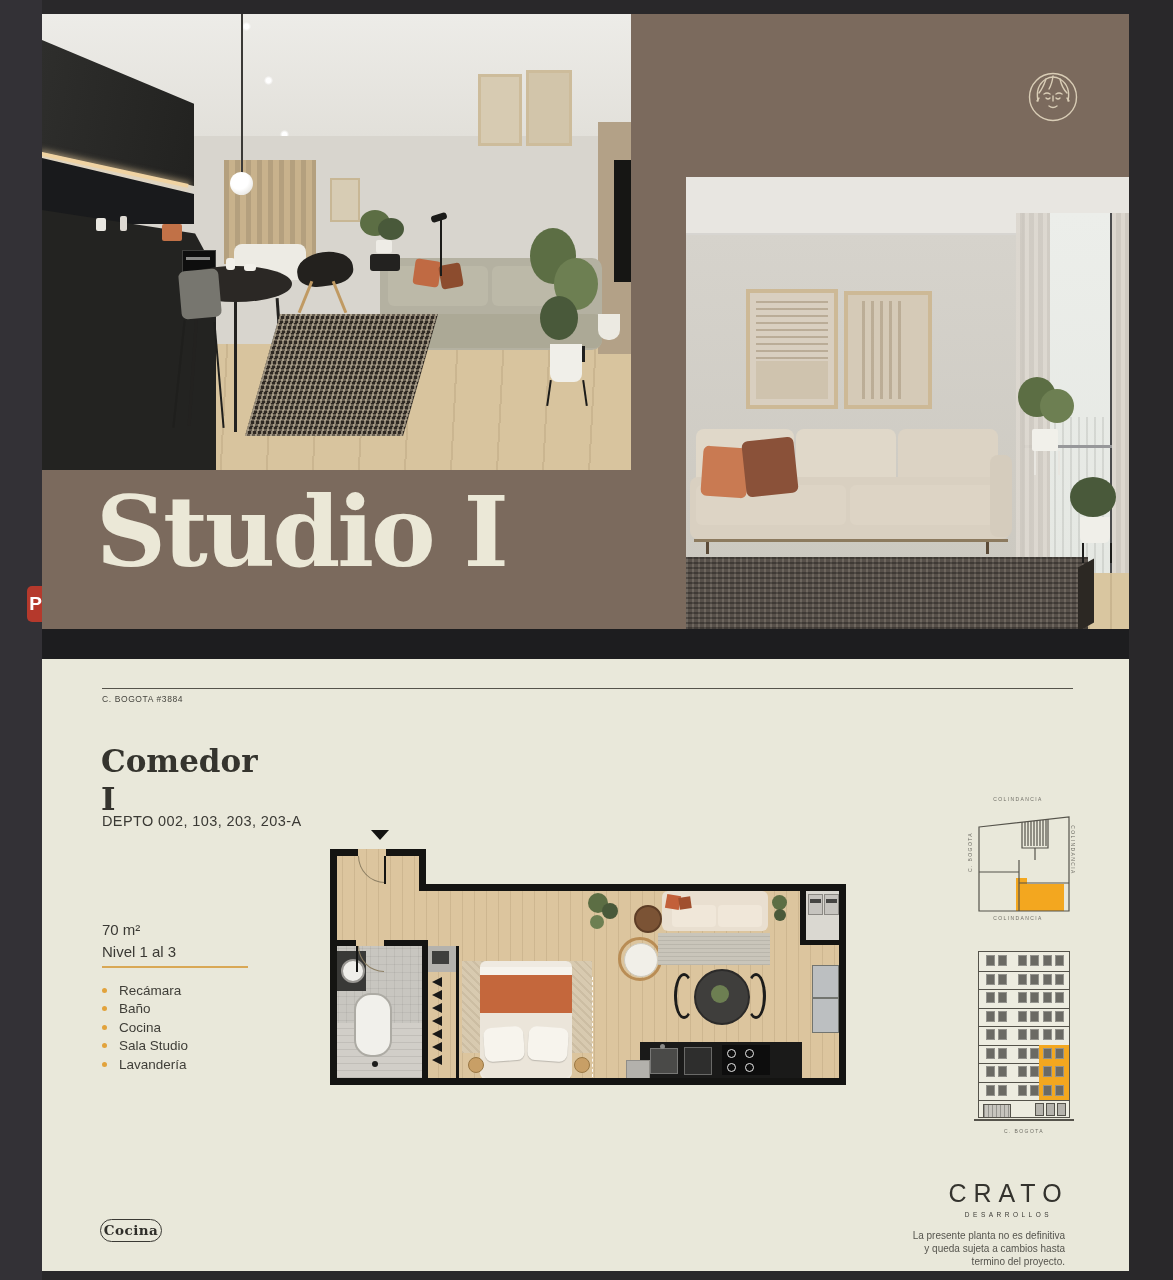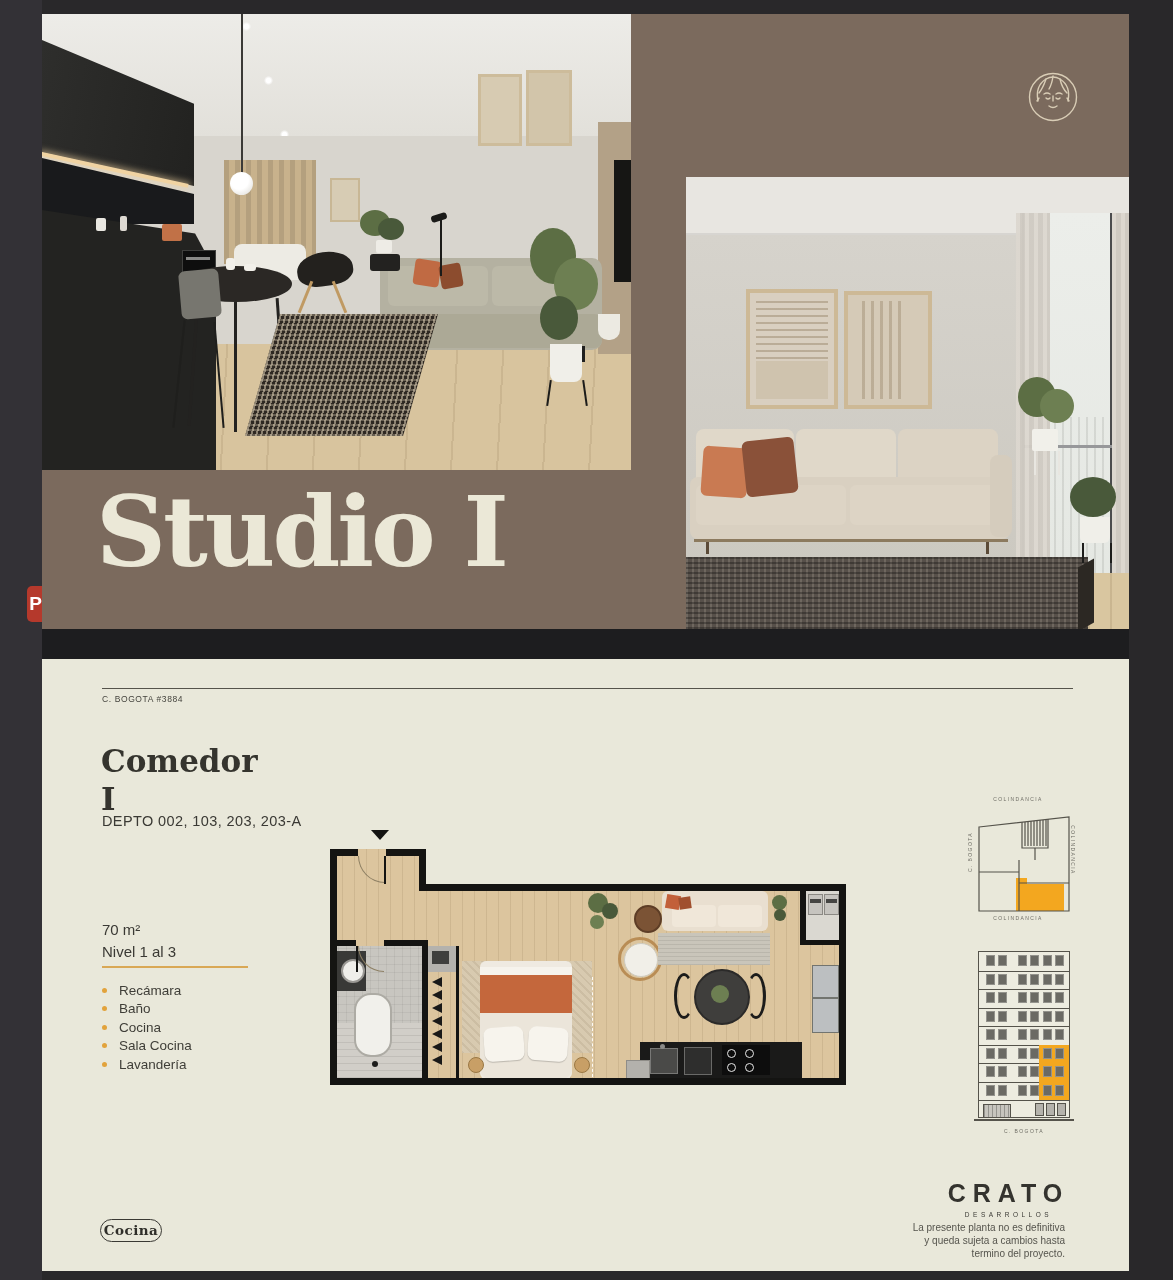--- a/index.html
+++ b/index.html
@@ -1,20 +1,20 @@
 <!DOCTYPE html>
 <html><head>
 <meta charset="utf-8">
 <style>
   html,body{margin:0;padding:0;}
   body{width:1173px;height:1280px;background:#29282a;overflow:hidden;
        font-family:"Liberation Sans",sans-serif;}
   .a{position:absolute;}
   .page{position:relative;width:1173px;height:1280px;}
-  .pre{white-space:pre-line;}
+  .pre{white-space:pre-line;margin-top:8px;}
   
   .hero{left:42px;top:14px;width:1087px;height:615px;background:#7b6a5d;overflow:hidden;z-index:2;}
   .sheet{left:42px;top:659px;width:1087px;height:612px;background:#e9e8da;overflow:hidden;z-index:2;}
   .gap-band{left:42px;top:629px;width:1087px;height:31px;background:#1d1d1f;z-index:1;}
   .left-strip{left:0;top:0;width:42px;height:1280px;background:#333136;z-index:0;}
   .hero-title{font-family:"DejaVu Serif",serif;font-weight:bold;font-size:97px;
               letter-spacing:-3px;color:#ebe8d7;line-height:1;}
   
   .wood{background-color:#d8c49e;background-image:repeating-linear-gradient(93deg,rgba(120,95,60,.14) 0 2px,transparent 2px 46px);}
   .wood2{background-color:#d9c6a0;background-image:repeating-linear-gradient(90deg,rgba(120,95,60,.16) 0 2px,transparent 2px 22px);}
@@ -199,21 +199,21 @@
       <li>
           <span class="dot"></span>
           <span>Baño</span>
         </li>
       <li>
           <span class="dot"></span>
           <span>Cocina</span>
         </li>
       <li>
           <span class="dot"></span>
-          <span>Sala Cocina</span>
+          <span>Sala Studio</span>
         </li>
       <li>
           <span class="dot"></span>
           <span>Lavandería</span>
         </li>
     </ul>
 
     <div class="a" style="left:280px;top:168px;width:535px;height:272px;">
       <div class="a" style="left:49px;top:3px;width:0;height:0;border-left:9px solid transparent;border-right:9px solid transparent;border-top:10px solid #141412;"></div>
 
@@ -401,21 +401,21 @@
             <div class="edoor" style="left: 56px;"></div>
             <div class="edoor" style="left: 67px;"></div>
             <div class="edoor" style="left: 78px;"></div>
           </div>
         </div>
       <div class="a" style="left:0;top:170px;width:100px;height:1.5px;background:#55534b;"></div>
     </div>
     <div class="a tiny" style="left:932px;top:469px;width:100px;">C. BOGOTA</div>
 
     <div class="a" style="left:864px;top:520px;width:205px;text-align:center;">
-      <div style="font-size:25px;font-weight:bold;letter-spacing:7px;color:#34332e;">CRATO</div>
+      <div style="font-size:25px;font-weight:normal;letter-spacing:7px;color:#34332e;">CRATO</div>
       <div style="font-size:6.5px;letter-spacing:3.5px;color:#3a3934;margin-top:3px;">DESARROLLOS</div>
     </div>
     <div class="a pre" style="left:818px;top:562px;width:205px;font-size:10px;line-height:1.3;color:#55544d;text-align:right;">La presente planta no es definitiva
 y queda sujeta a cambios hasta
 termino del proyecto.</div>
 
     <div class="a" style="left:58px;top:560px;width:62px;height:23px;border:1.4px solid #3a3934;border-radius:13px;box-sizing:border-box;
                 font-family:'DejaVu Serif',serif;font-weight:bold;font-size:13.5px;color:#2f2e29;text-align:center;line-height:20px;letter-spacing:.5px;">Cocina</div>
   </section>
 </div>

